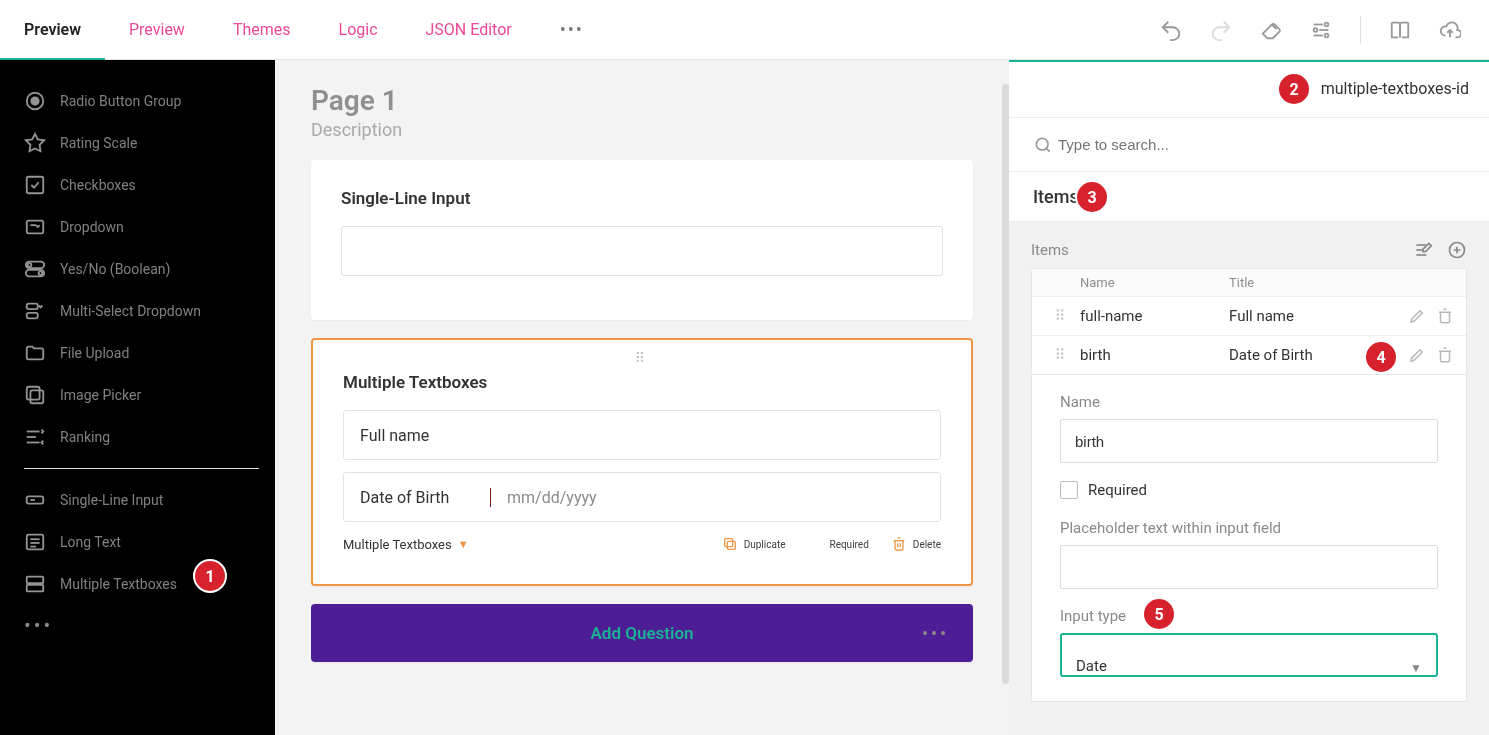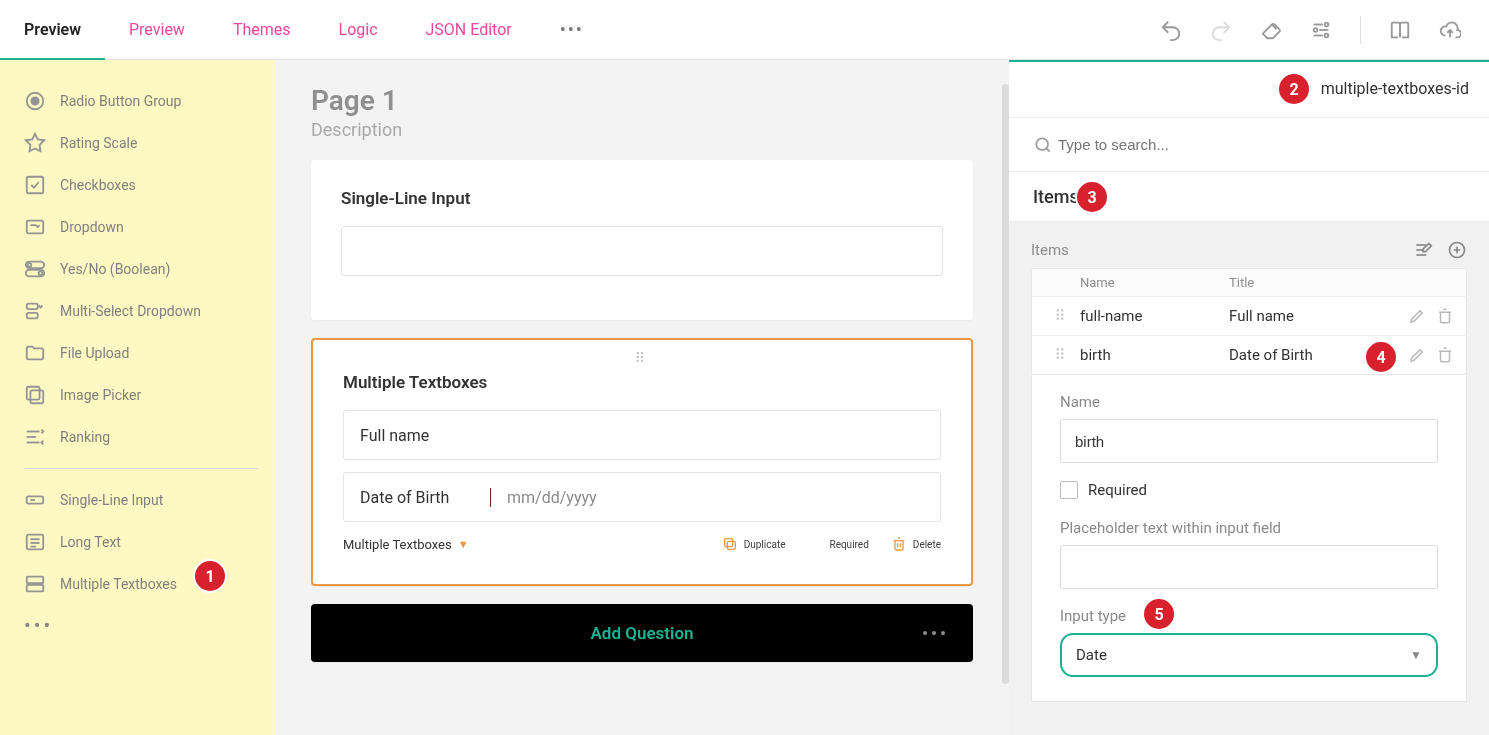--- a/index.html
+++ b/index.html
@@ -61,21 +61,21 @@
     width: 1px; height:28px; background:#e0e0e0;
   }
   
   .layout {
     display: flex;
     height: calc(100% - 60px);
   }
   
   .toolbox {
     width: 275px;
-    background: #fef9c3;
+    background: #000000;
     padding: 20px 0 20px 16px;
     overflow-y: auto;
   }
   .tbx-item {
     display: flex;
     align-items: center;
     gap: 14px;
     padding: 10px 8px;
     color: #808080;
     font-size: 14px;
@@ -120,21 +120,21 @@
   }
   .card-footer {
     display:flex; align-items:center; margin-top:14px; gap:22px;
   }
   .type-chip { color:#333; font-size:13px; display:flex; align-items:center; gap:6px; cursor:pointer;}
   .type-chip .chev { color:#ef9644; font-size:11px; }
   .spacer { flex:1; }
   .act { display:flex; align-items:center; gap:6px; color:#404040; font-size:10px; cursor:pointer;}
   .act svg { width:16px; height:16px; color:#ef9644; }
   .add-q {
-    background:#000000; border-radius:4px; height:58px;
+    background:#4c1d95; border-radius:4px; height:58px;
     display:flex; align-items:center; justify-content:center;
     color:#19b394; font-weight:600; font-size:17px; cursor:pointer;
     position:relative;
     box-shadow: 0 1px 2px rgba(0,0,0,0.04);
   }
   .add-q .dots3 { position:absolute; right:24px; color:#888; letter-spacing:3px; cursor:pointer;}
   
   .right-panel {
     width: 480px;
     background:#fff;
@@ -195,22 +195,22 @@
   .text-input {
     width:100%; height:44px; border:1px solid #ddd; border-radius:2px;
     padding:0 14px; font-size:15px; color:#333; background:#fff; margin-bottom:18px;
   }
   .check-row { display:flex; align-items:center; gap:10px; margin-bottom:20px; color:#333; font-size:15px;}
   .check-row .box { width:18px;height:18px;border:1px solid #bbb;border-radius:2px; }
   .select-wrap {
     position:relative; margin-top:4px;
   }
   .select {
-    width:100%; height:44px; border:2px solid #19b394; border-radius:13px;
-    display:flex; align-items:center; justify-content:space-between;
+    width:100%; height:44px; border:2px solid #19b394; border-radius:3px;
+    display:flex; align-items:flex-end; justify-content:space-between;
     padding:0 14px; color:#333; font-size:15px; cursor:pointer; background:#fff;
   }
   .select .chev{ color:#888; font-size:12px; }
   
   .badge {
     position:absolute; width:30px; height:30px; border-radius:50%;
     background:#d7222d; color:#fff; font-weight:700; font-size:16px;
     display:flex; align-items:center; justify-content:center;
     box-shadow:0 0 0 2px #fff; z-index:50;
   }

